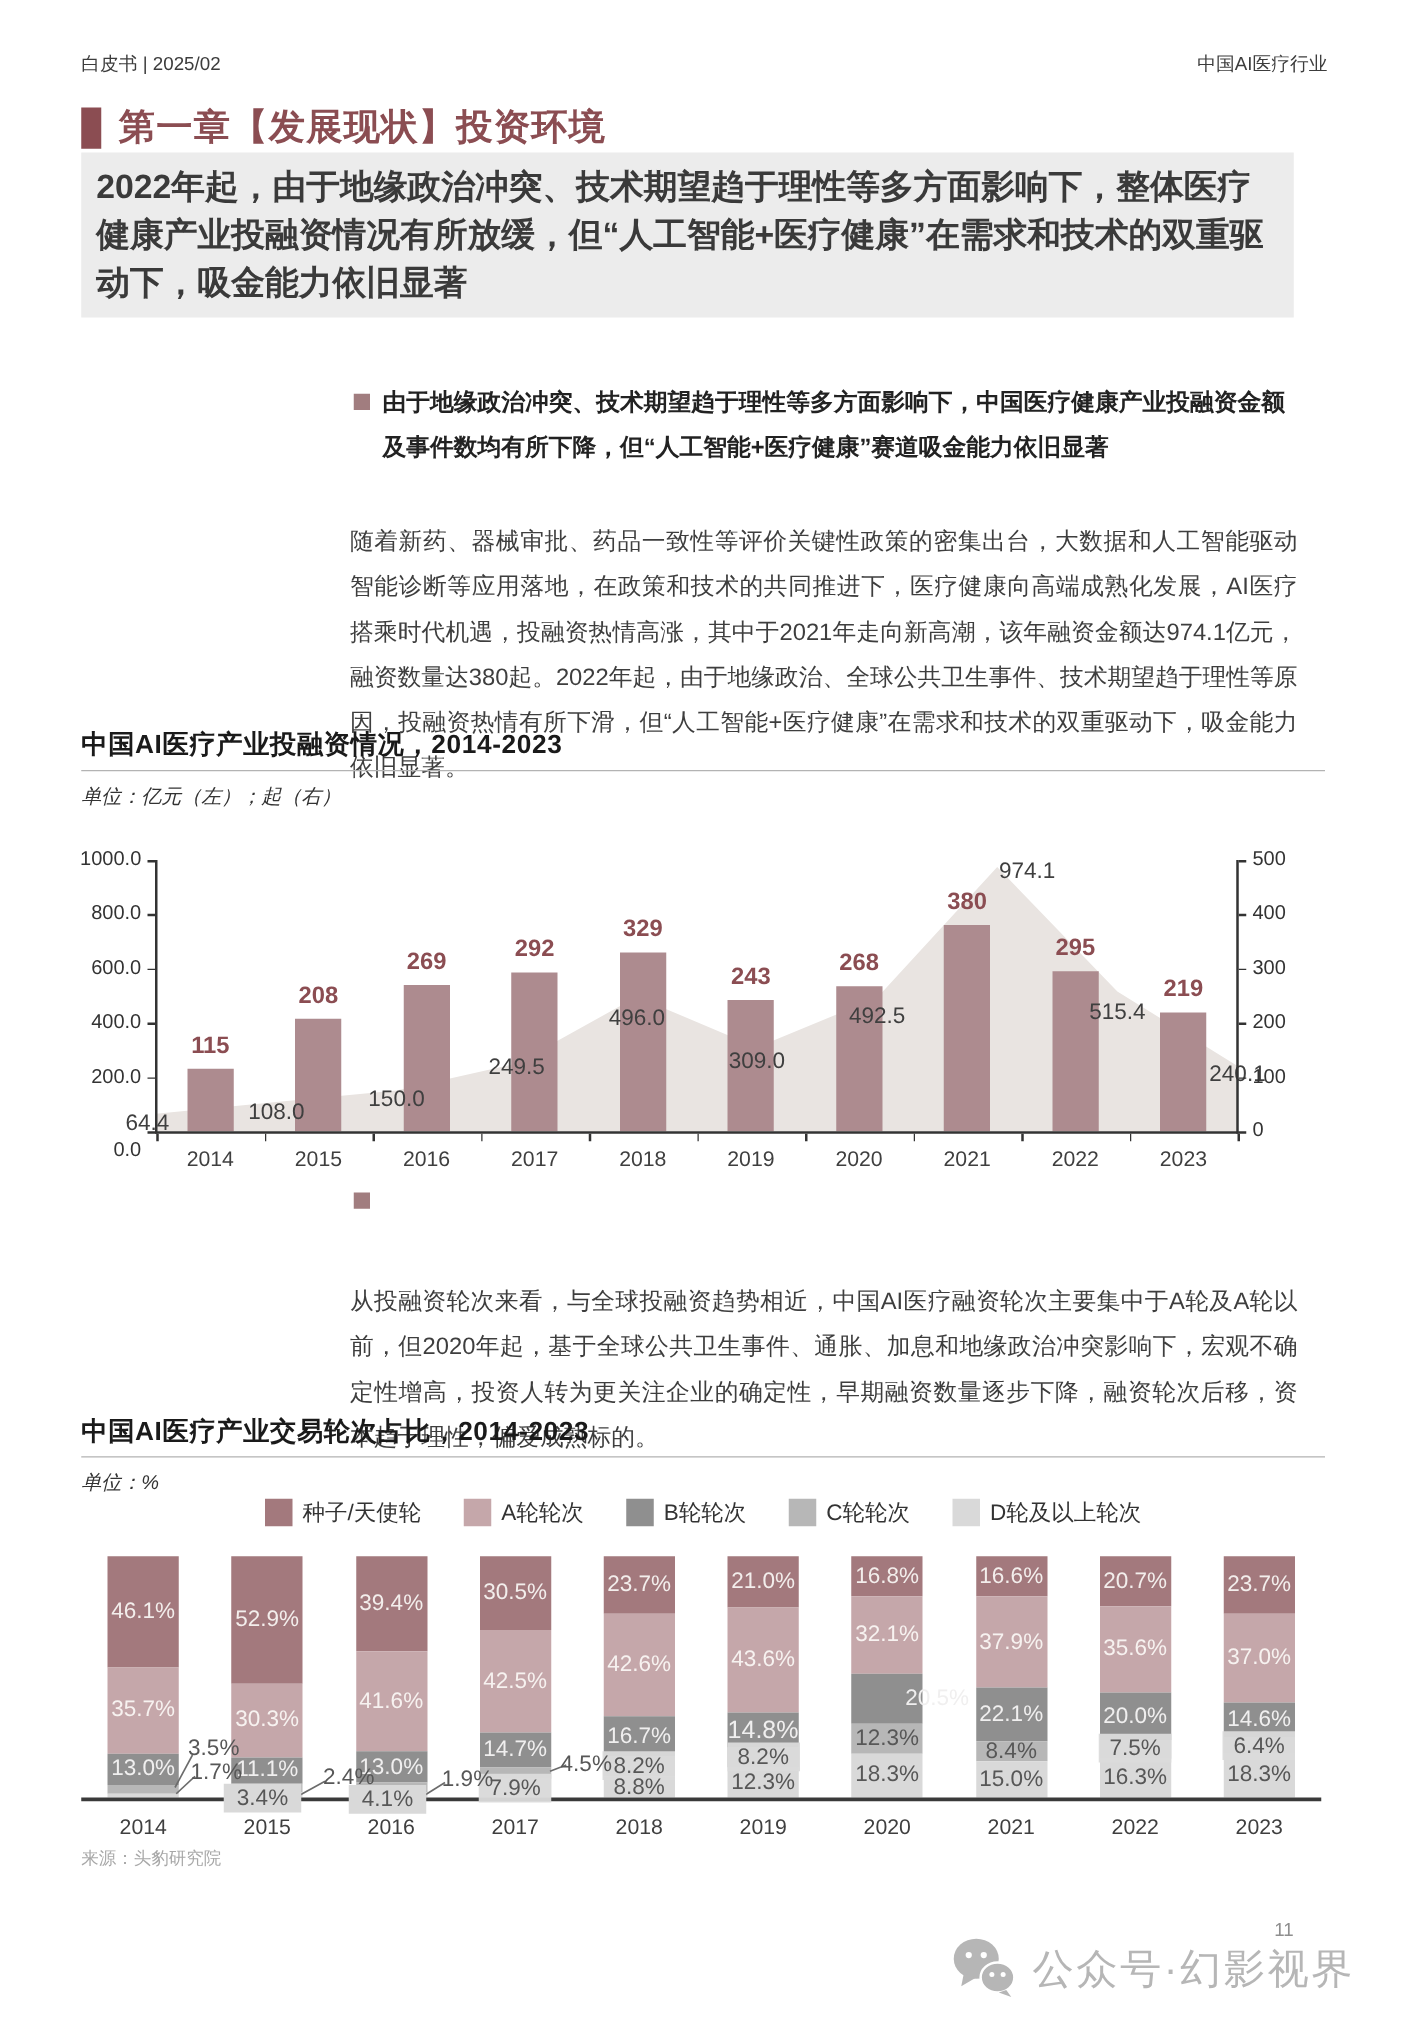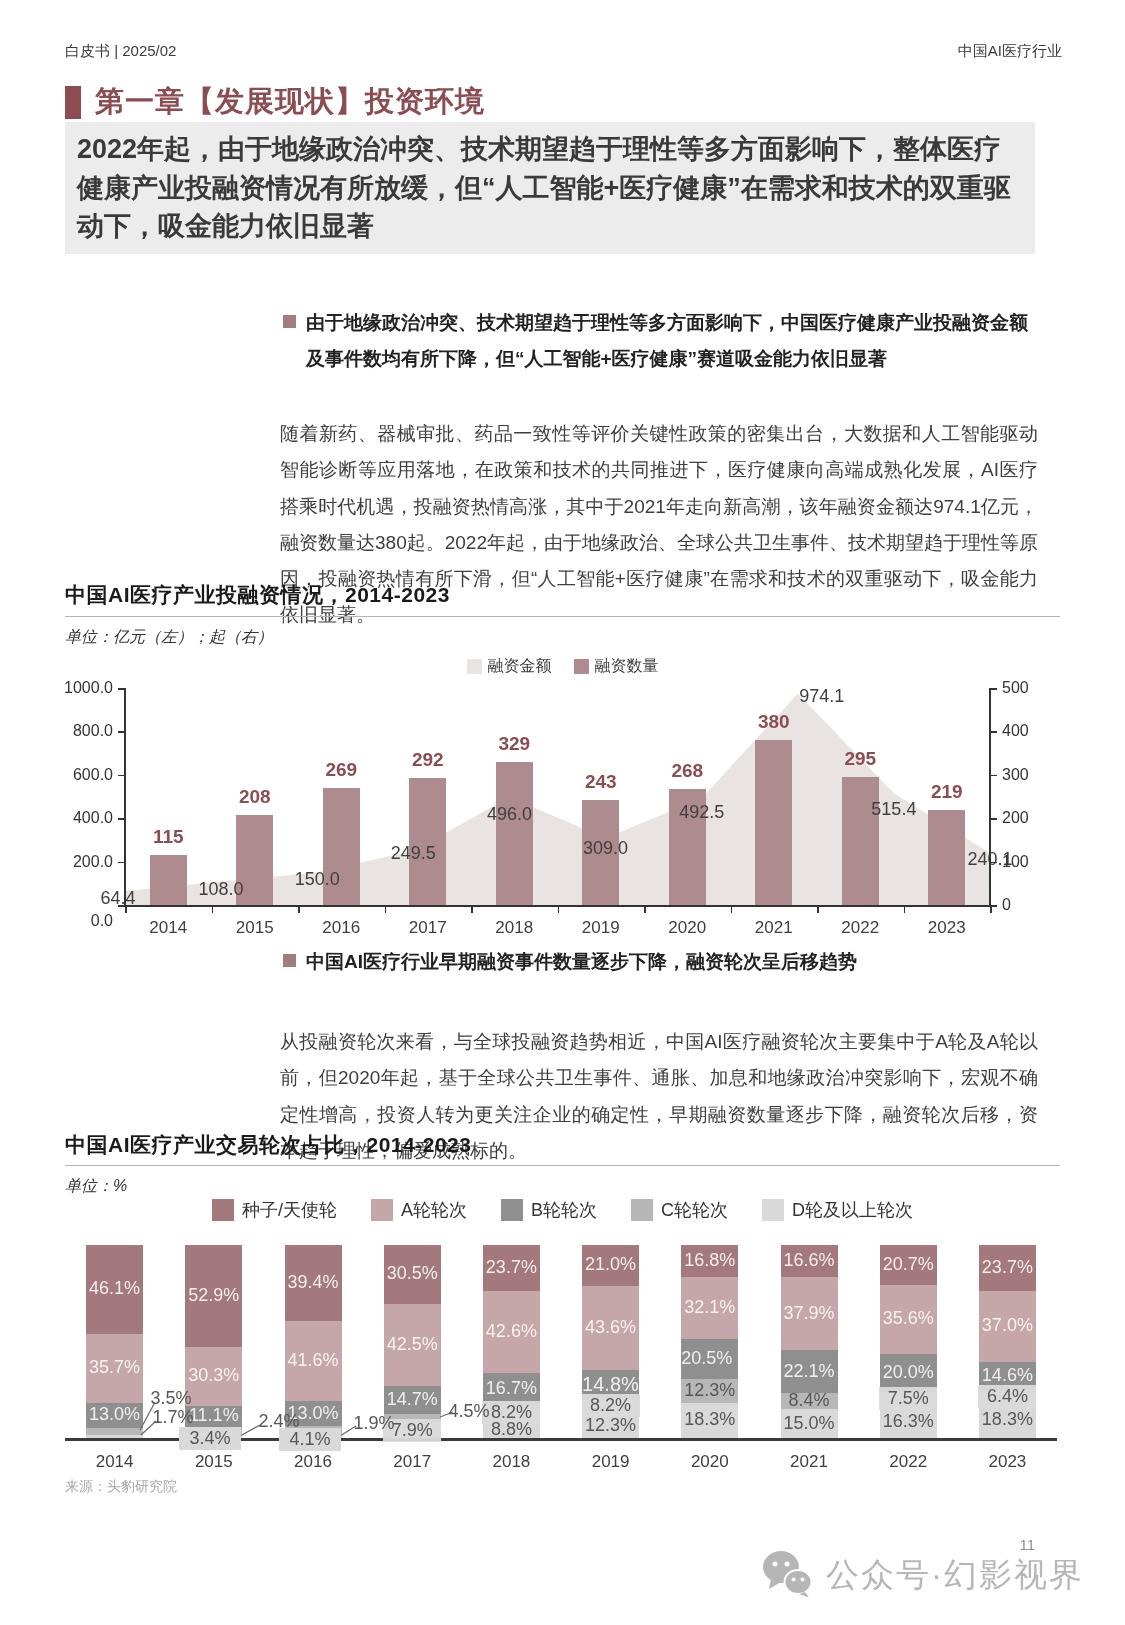--- a/index.html
+++ b/index.html
@@ -52,30 +52,20 @@
   <div class="marker" style="background: rgb(161, 125, 127);"></div>
   <div class="btxt">由于地缘政治冲突、技术期望趋于理性等多方面影响下，中国医疗健康产业投融资金额及事件数均有所下降，但“人工智能+医疗健康”赛道吸金能力依旧显著</div>
 </div>
 
 <div class="abs para" id="para1">随着新药、器械审批、药品一致性等评价关键性政策的密集出台，大数据和人工智能驱动智能诊断等应用落地，在政策和技术的共同推进下，医疗健康向高端成熟化发展，AI医疗搭乘时代机遇，投融资热情高涨，其中于2021年走向新高潮，该年融资金额达974.1亿元，融资数量达380起。2022年起，由于地缘政治、全球公共卫生事件、技术期望趋于理性等原因，投融资热情有所下滑，但“人工智能+医疗健康”在需求和技术的双重驱动下，吸金能力依旧显著。</div>
 
 <div class="abs chart-title" id="chart1-title">中国AI医疗产业投融资情况，2014-2023</div>
 <div class="abs rule" id="rule1"></div>
 <div class="abs unit" id="unit1">单位：亿元（左）；起（右）</div>
 <div class="abs" id="chart1-canvas">
-    <div style="position: absolute; left: 0px; top: 26px; width: 100%; display: flex; justify-content: center; gap: 22px;">
-      <div style="position: static; display: flex; align-items: center; gap: 6px;">
-        <div style="position: static; width: 15px; height: 15px; background: rgb(233, 228, 225);"></div>
-        <div style="position: static; font-size: 16px; color: rgb(61, 61, 61);">融资金额</div>
-      </div>
-      <div style="position: static; display: flex; align-items: center; gap: 6px;">
-        <div style="position: static; width: 15px; height: 15px; background: rgb(173, 139, 143);"></div>
-        <div style="position: static; font-size: 16px; color: rgb(61, 61, 61);">融资数量</div>
-      </div>
-    </div>
     <svg width="1125" height="300" style="position: absolute; left: 0px; top: 0px;">
       <polygon points="125,275 125,261.0252 221.11111111111111,251.564 317.22222222222223,242.45 413.33333333333337,220.8585 509.44444444444446,167.368 605.5555555555555,207.947 701.6666666666667,168.1275 797.7777777777778,63.620299999999986 893.8888888888889,163.15820000000002 990,222.8983 990,275" fill="#e9e4e1"></polygon>
     </svg>
     <div style="position: absolute; left: 149.75px; top: 225.09px; width: 37px; height: 49.91px; background: rgb(173, 139, 143);"></div>
     <div style="position: absolute; left: 133.25px; top: 196.09px; width: 70px; text-align: center; font-size: 19px; font-weight: bold; color: rgb(139, 77, 82);">115</div>
     <div style="position: absolute; left: 236.25px; top: 184.728px; width: 37px; height: 90.272px; background: rgb(173, 139, 143);"></div>
     <div style="position: absolute; left: 219.75px; top: 155.728px; width: 70px; text-align: center; font-size: 19px; font-weight: bold; color: rgb(139, 77, 82);">208</div>
     <div style="position: absolute; left: 322.75px; top: 158.254px; width: 37px; height: 116.746px; background: rgb(173, 139, 143);"></div>
     <div style="position: absolute; left: 306.25px; top: 129.254px; width: 70px; text-align: center; font-size: 19px; font-weight: bold; color: rgb(139, 77, 82);">269</div>
     <div style="position: absolute; left: 409.25px; top: 148.272px; width: 37px; height: 126.728px; background: rgb(173, 139, 143);"></div>
@@ -147,21 +137,20 @@
     <div style="position: absolute; left: 474.25px; top: 288px; width: 80px; text-align: center; font-size: 17px; color: rgb(63, 63, 63);">2018</div>
     <div style="position: absolute; left: 560.75px; top: 288px; width: 80px; text-align: center; font-size: 17px; color: rgb(63, 63, 63);">2019</div>
     <div style="position: absolute; left: 647.25px; top: 288px; width: 80px; text-align: center; font-size: 17px; color: rgb(63, 63, 63);">2020</div>
     <div style="position: absolute; left: 733.75px; top: 288px; width: 80px; text-align: center; font-size: 17px; color: rgb(63, 63, 63);">2021</div>
     <div style="position: absolute; left: 820.25px; top: 288px; width: 80px; text-align: center; font-size: 17px; color: rgb(63, 63, 63);">2022</div>
     <div style="position: absolute; left: 906.75px; top: 288px; width: 80px; text-align: center; font-size: 17px; color: rgb(63, 63, 63);">2023</div>
   </div>
 
 <div class="abs bullet" id="bullet2">
   <div class="marker" style="background: rgb(161, 125, 127);"></div>
-  <div class="btxt">中国AI医疗行业早期融资事件数量逐步下降，融资轮次呈后移趋势</div>
 </div>
 
 <div class="abs para" id="para2">从投融资轮次来看，与全球投融资趋势相近，中国AI医疗融资轮次主要集中于A轮及A轮以前，但2020年起，基于全球公共卫生事件、通胀、加息和地缘政治冲突影响下，宏观不确定性增高，投资人转为更关注企业的确定性，早期融资数量逐步下降，融资轮次后移，资本趋于理性，偏爱成熟标的。</div>
 
 <div class="abs chart-title" id="chart2-title">中国AI医疗产业交易轮次占比，2014-2023</div>
 <div class="abs rule" id="rule2"></div>
 <div class="abs unit" id="unit2">单位：%</div>
 <div class="abs" id="chart2-canvas">
     <div style="position: absolute; left: 0px; top: 8px; width: 100%; display: flex; justify-content: center; gap: 34px;">
       <div style="position: static; display: flex; align-items: center; gap: 8px;">
@@ -249,21 +238,21 @@
     <div style="position: absolute; left: 582.1px; top: 208.242px; width: 57px; height: 15.826px; background: rgb(183, 183, 183);"></div>
     <div style="position: absolute; left: 581.6px; top: 204.155px; width: 50px; text-align: center; font-size: 18px; color: rgb(87, 87, 87); background: rgba(219, 219, 219, 0.95); padding: 1px 4px; z-index: 3;">8.2%</div>
     <div style="position: absolute; left: 582.1px; top: 224.068px; width: 57px; height: 23.739px; background: rgb(217, 217, 217);"></div>
     <div style="position: absolute; left: 582.1px; top: 224.937px; width: 57px; text-align: center; font-size: 18px; color: rgb(87, 87, 87); z-index: 3;">12.3%</div>
     <div style="position: absolute; left: 570.6px; top: 262px; width: 80px; text-align: center; font-size: 17px; color: rgb(63, 63, 63);">2019</div>
     <div style="position: absolute; left: 681.3px; top: 55px; width: 57px; height: 32.424px; background: rgb(163, 121, 125);"></div>
     <div style="position: absolute; left: 681.3px; top: 60.212px; width: 57px; text-align: center; font-size: 18px; color: rgb(243, 238, 236); z-index: 3;">16.8%</div>
     <div style="position: absolute; left: 681.3px; top: 87.424px; width: 57px; height: 61.953px; background: rgb(197, 167, 170);"></div>
     <div style="position: absolute; left: 681.3px; top: 107.4px; width: 57px; text-align: center; font-size: 18px; color: rgb(247, 242, 240); z-index: 3;">32.1%</div>
     <div style="position: absolute; left: 681.3px; top: 149.377px; width: 57px; height: 39.565px; background: rgb(143, 143, 143);"></div>
-    <div style="position: absolute; left: 681.3px; top: 158.16px; width: 78px; text-align: left; font-size: 18px; color: rgb(240, 239, 239); z-index: 3;">20.5%</div>
+    <div style="position: absolute; left: 681.3px; top: 158.16px; width: 78px; text-align: right; font-size: 18px; color: rgb(240, 239, 239); z-index: 3; padding-left: 16px;">20.5%</div>
     <div style="position: absolute; left: 681.3px; top: 188.942px; width: 57px; height: 23.739px; background: rgb(183, 183, 183);"></div>
     <div style="position: absolute; left: 681.3px; top: 189.811px; width: 57px; text-align: center; font-size: 18px; color: rgb(87, 87, 87); z-index: 3;">12.3%</div>
     <div style="position: absolute; left: 681.3px; top: 212.681px; width: 57px; height: 35.319px; background: rgb(217, 217, 217);"></div>
     <div style="position: absolute; left: 681.3px; top: 219.34px; width: 57px; text-align: center; font-size: 18px; color: rgb(87, 87, 87); z-index: 3;">18.3%</div>
     <div style="position: absolute; left: 669.8px; top: 262px; width: 80px; text-align: center; font-size: 17px; color: rgb(63, 63, 63);">2020</div>
     <div style="position: absolute; left: 780.5px; top: 55px; width: 57px; height: 32.038px; background: rgb(163, 121, 125);"></div>
     <div style="position: absolute; left: 780.5px; top: 60.019px; width: 57px; text-align: center; font-size: 18px; color: rgb(243, 238, 236); z-index: 3;">16.6%</div>
     <div style="position: absolute; left: 780.5px; top: 87.038px; width: 57px; height: 73.147px; background: rgb(197, 167, 170);"></div>
     <div style="position: absolute; left: 780.5px; top: 112.612px; width: 57px; text-align: center; font-size: 18px; color: rgb(247, 242, 240); z-index: 3;">37.9%</div>
     <div style="position: absolute; left: 780.5px; top: 160.185px; width: 57px; height: 42.653px; background: rgb(143, 143, 143);"></div>

